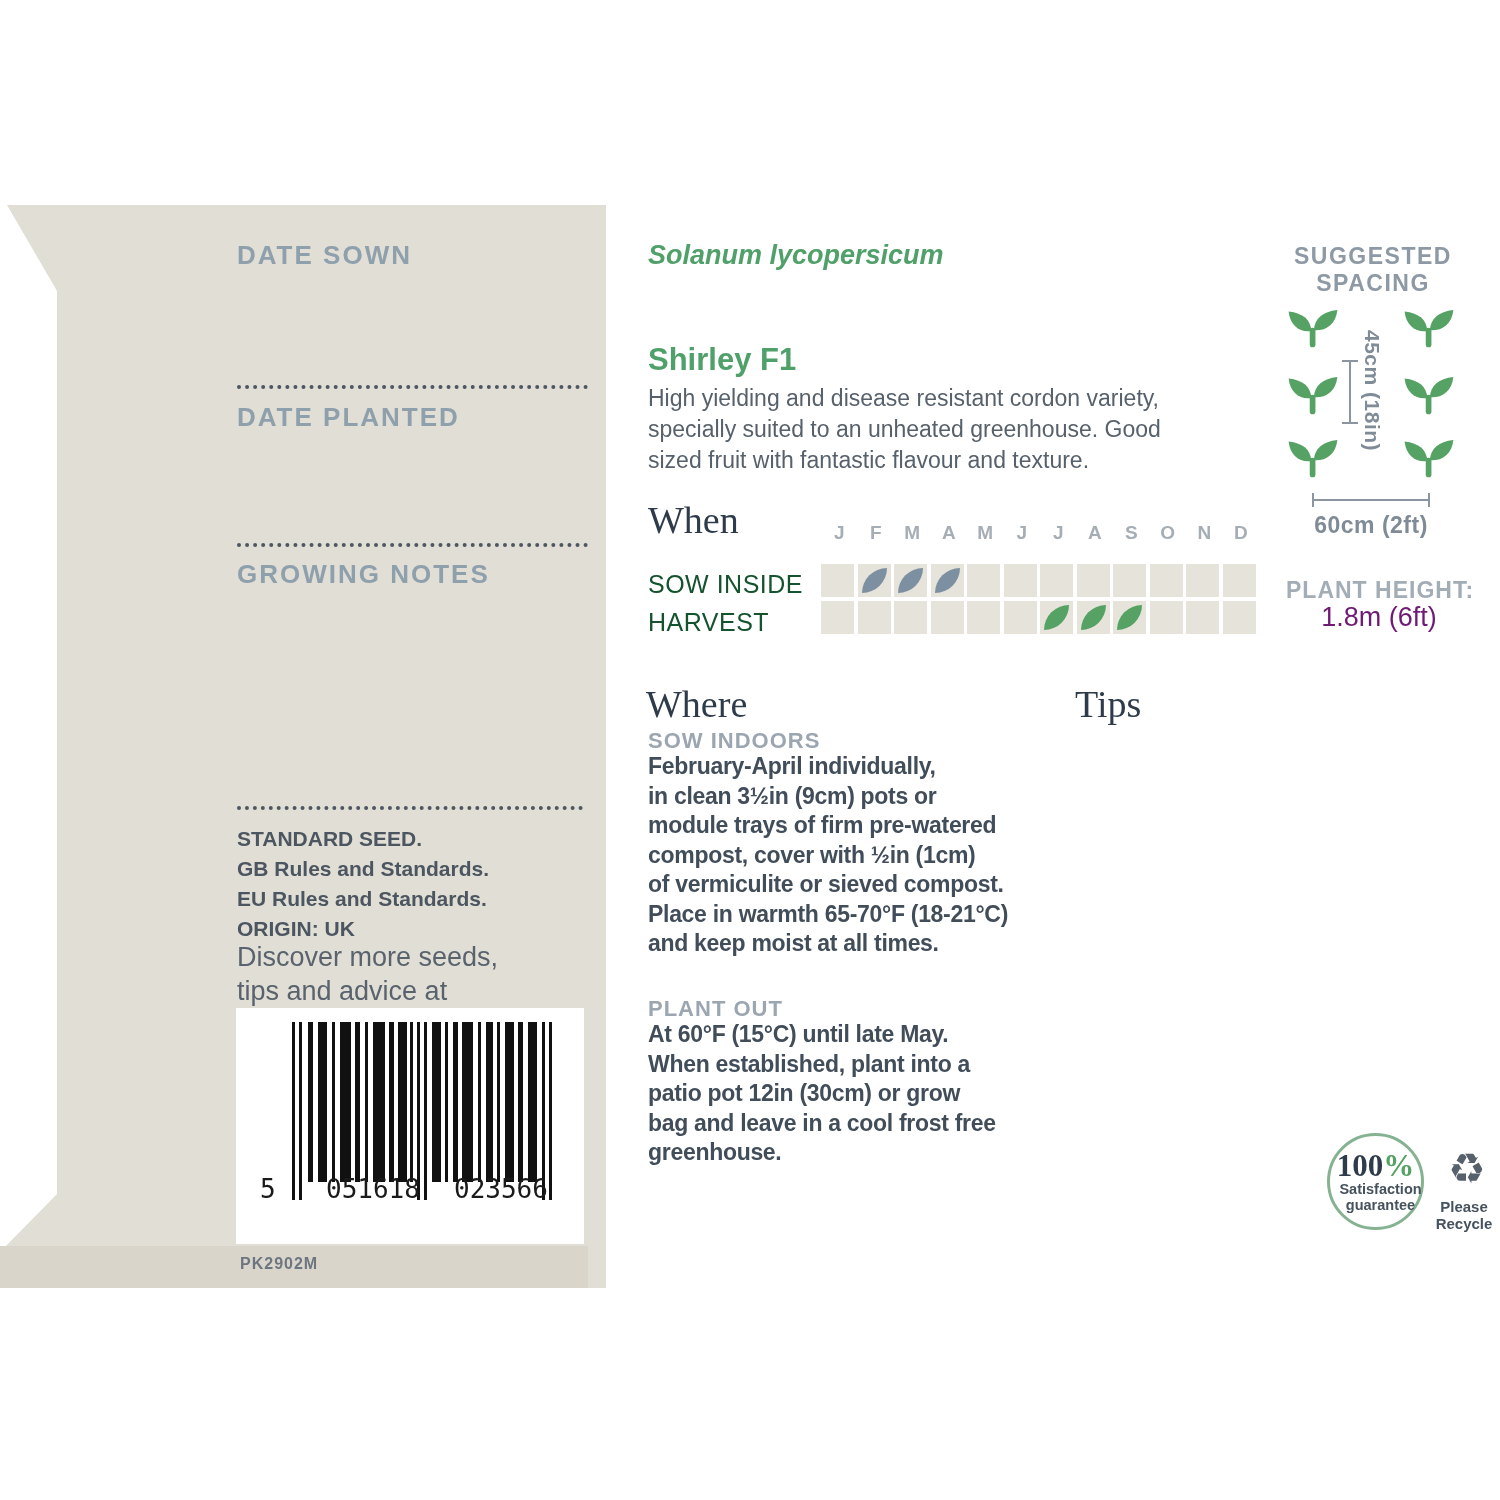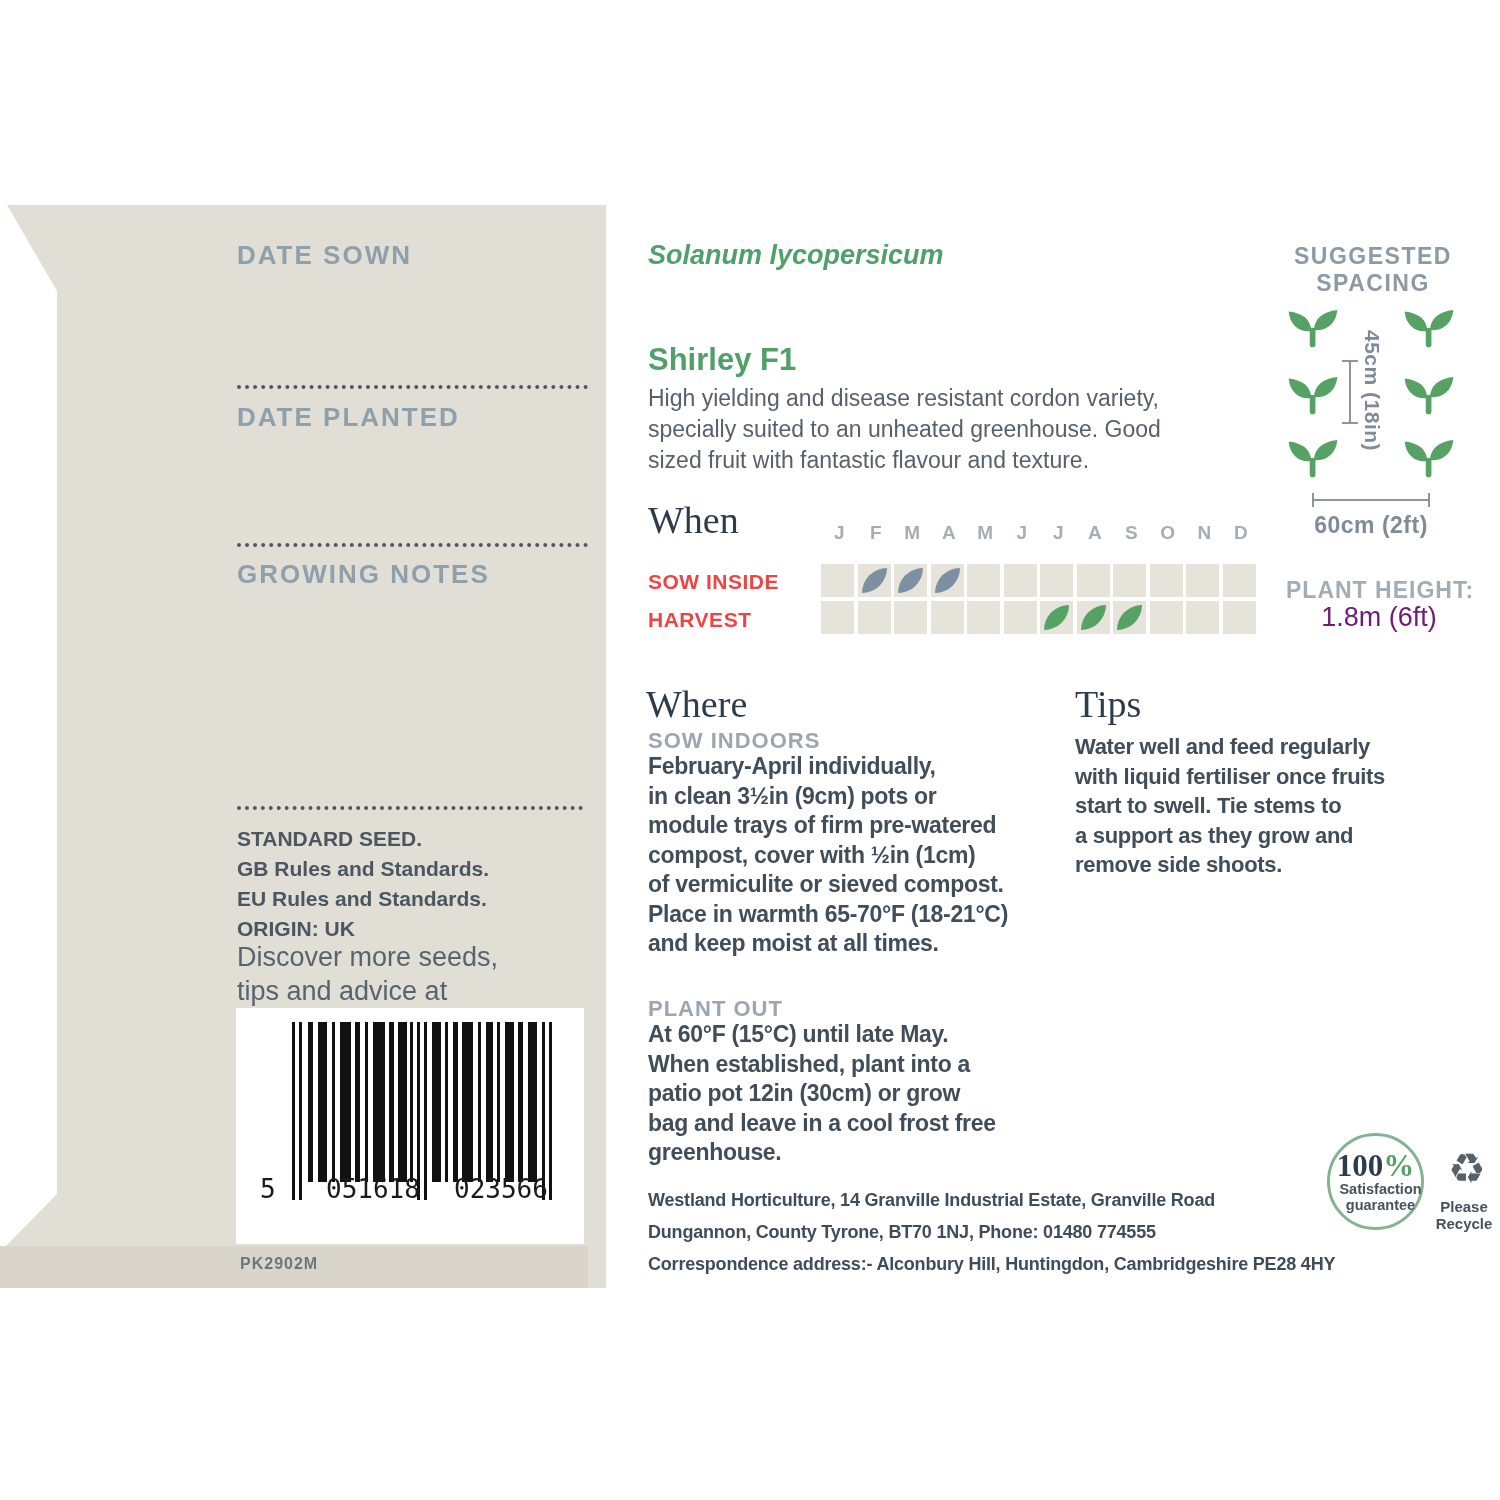--- a/index.html
+++ b/index.html
@@ -34,21 +34,21 @@
   .subcap{font-weight:bold;font-size:22px;letter-spacing:1px;color:#9ba6b0;}
   .bodybold{font-weight:bold;font-size:23px;line-height:29.5px;letter-spacing:-0.3px;color:#414d59;white-space:pre;}
   .tipsbody{font-weight:bold;font-size:22px;line-height:29.5px;letter-spacing:-0.3px;color:#414d59;white-space:pre;}
 
   
   .months-row{left:821px;top:522px;width:438px;display:flex;}
   .months-row .month{flex:1;text-align:center;font-weight:600;font-size:19px;color:#a6aeb5;}
   .grid-row{display:flex;gap:3.5px;}
   .grid-row .cell{width:33px;height:33px;background:#e6e3da;display:flex;align-items:center;justify-content:center;}
   .grid-row .leaf{width:25px;height:25px;border-radius:100% 0 100% 0;}
-  .rowlabel{font-weight:bold;font-size:21px;letter-spacing:0.5px;color:#ef4444;}
+  .rowlabel{font-weight:normal;font-size:25px;letter-spacing:0.5px;color:#14532d;}
 
   
   .spacing-title{font-weight:bold;font-size:23px;line-height:27px;letter-spacing:1.5px;color:#8d99a4;
                  text-align:center;white-space:pre-line;}
   .measure-text{font-weight:bold;font-size:21px;color:#7f8b96;letter-spacing:0.5px;}
   .vtext{writing-mode:vertical-rl;}
   .mline{background:#8a95a0;}
   .seedling{color:#55a264;}
 
   .ph-label{font-weight:bold;font-size:23px;letter-spacing:1px;color:#a3adb6;}
@@ -248,29 +248,21 @@
 and keep moist at all times.</div>
 
   <div class="abs subcap" style="left:648px;top:996px;">PLANT OUT</div>
   <div class="abs bodybold" style="left:648px;top:1020px;">At 60°F (15°C) until late May.
 When established, plant into a
 patio pot 12in (30cm) or grow
 bag and leave in a cool frost free
 greenhouse.</div>
 
   <div class="abs serifhead" style="left:1075px;top:682px;">Tips</div>
-  <div class="abs tipsbody" style="left:1075px;top:732px;">Water well and feed regularly
-with liquid fertiliser once fruits
-start to swell. Tie stems to
-a support as they grow and
-remove side shoots.</div>
-
-  <div class="abs address" style="left:648px;top:1184px;">Westland Horticulture, 14 Granville Industrial Estate, Granville Road
-Dungannon, County Tyrone, BT70 1NJ, Phone: 01480 774555
-Correspondence address:- Alconbury Hill, Huntingdon, Cambridgeshire PE28 4HY</div>
+
 
   <div class="abs badge">
     <div class="badge-val">
       <span>100</span><span class="pct">%</span>
     </div>
     <div class="badge-small">Satisfaction</div>
     <div class="badge-small">guarantee</div>
   </div>
 
   <div class="abs recycle-glyph" style="left:1448px;top:1148px;">♻</div>

